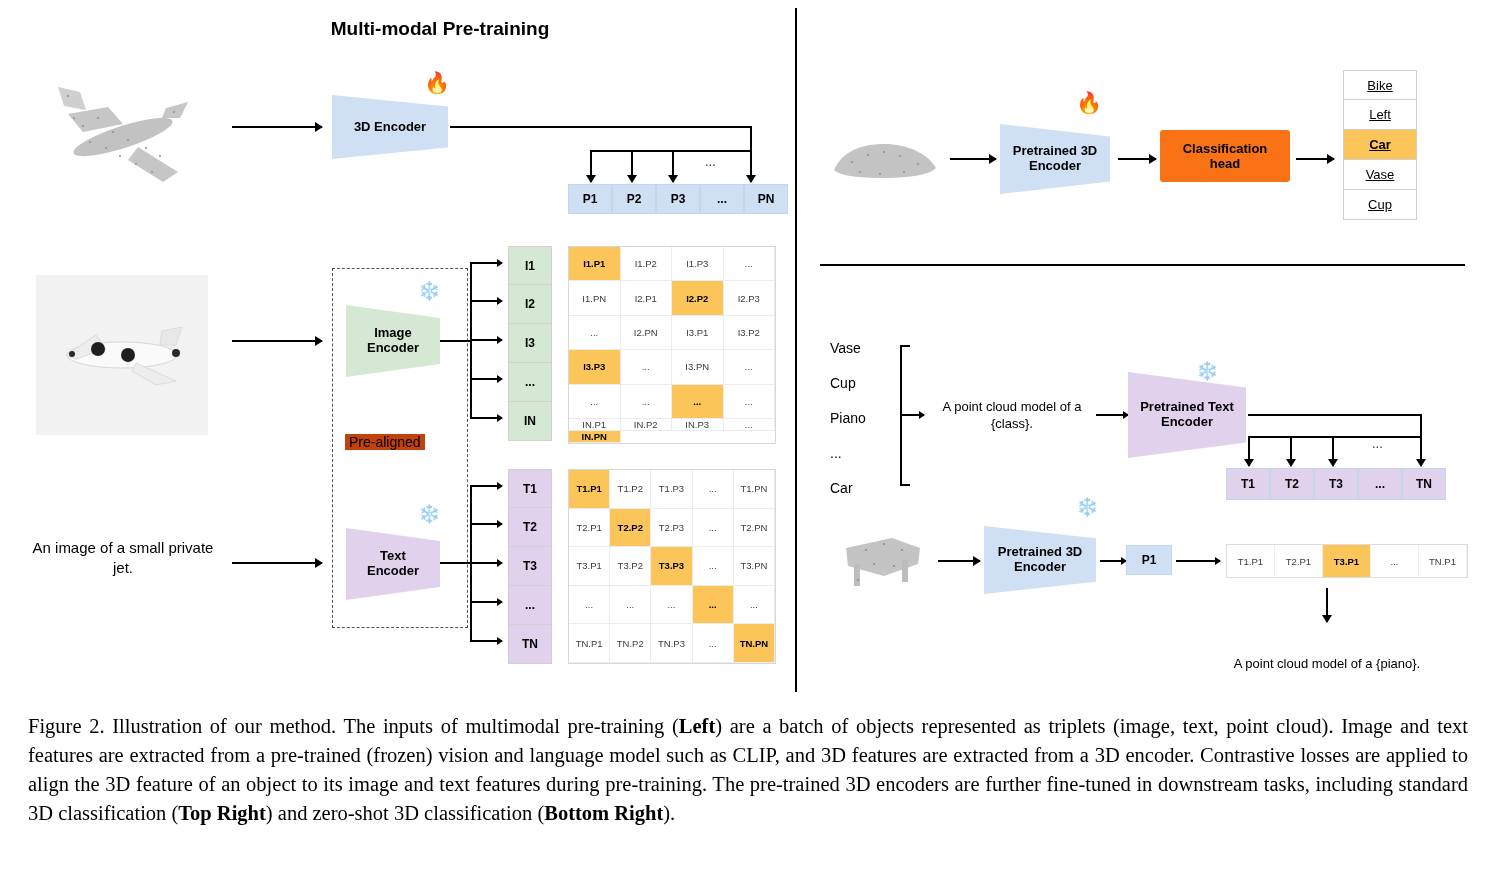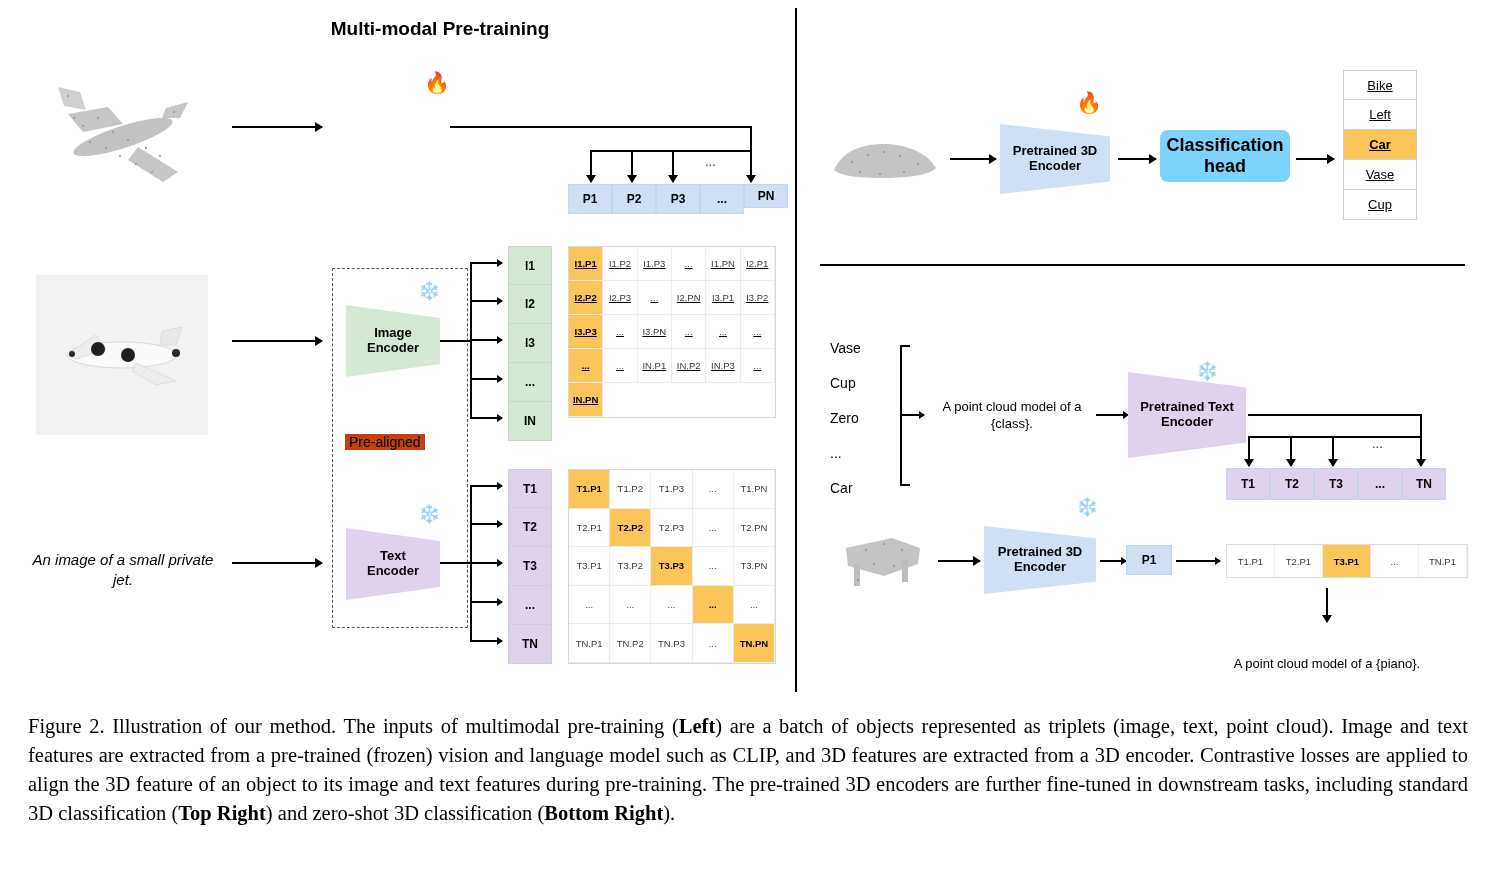--- a/index.html
+++ b/index.html
@@ -168,27 +168,27 @@
     justify-content: center;
     font-size: 13px;
     background: #fff;
   }
   .cls-list .item.sel {
     background: #fbc55a;
     font-weight: bold;
   }
   .grayhead {
     position: absolute;
-    background: #7dd3fc;
-    border-radius: 8px;
-    display: flex;
-    align-items: center;
-    justify-content: center;
-    font-weight: bold;
-    font-size: 18px;
+    background: #f97316;
+    border-radius: 3px;
+    display: flex;
+    align-items: center;
+    justify-content: center;
+    font-weight: bold;
+    font-size: 13px;
     text-align: center;
   }
   .prompt-box {
     position: absolute;
     font-size: 13px;
     text-align: center;
     line-height: 1.3;
   }
   .zs-words { position: absolute; font-size: 14px; }
   .zs-words div { height: 35px; display: flex; align-items: center; }
@@ -282,36 +282,39 @@
         <circle cx="146" cy="60" r="1"></circle>
           <circle cx="40" cy="44" r="1"></circle>
       </g>
     </svg>
   </div>
 
   <div class="arrow" style="left:232px; top:126px; width:90px;"></div>
 
   <div class="emoji" style="left:424px; top:72px;">🔥</div>
 
+  <div class="trapz" style="left:332px; top:95px; width:116px; height:64px; --c:#cfe0f5;">
+    <span>3D Encoder</span>
+  </div>
 
   <div class="line-h" style="left:450px; top:126px; width:300px;"></div>
   <div class="line-v" style="left:750px; top:126px; height:24px;"></div>
   <div class="line-h" style="left:590px; top:150px; width:161px;"></div>
   <div class="arrow-v" style="left:590px; top:150px; height:32px;"></div>
   <div class="arrow-v" style="left:631px; top:150px; height:32px;"></div>
   <div class="arrow-v" style="left:672px; top:150px; height:32px;"></div>
   <div class="arrow-v" style="left:750px; top:150px; height:32px;"></div>
   <div class="dots" style="left:705px; top:154px;">...</div>
 
   <div class="pt-row" style="left:568px; top:184px;">
     <div class="tag pnt" style="height:30px;">P1</div>
     <div class="tag pnt" style="height:30px;">P2</div>
     <div class="tag pnt" style="height:30px;">P3</div>
     <div class="tag pnt" style="height:30px;">...</div>
-    <div class="tag pnt" style="height:24px;">PN</div>
+    <div class="tag pnt" style="height:30px;">PN</div>
   </div>
 
   <div class="img-thumb" style="left:36px; top:275px; width:172px; height:160px;">
     <svg width="172" height="160" viewBox="0 0 172 160">
       <rect width="172" height="160" fill="#f2f2f2"></rect>
       <ellipse cx="86" cy="80" rx="55" ry="13" fill="#fafafa" stroke="#d8d8d8"></ellipse>
       <polygon points="30,80 60,60 70,74 40,84" fill="#ededed" stroke="#dcdcdc"></polygon>
       <polygon points="100,88 140,106 120,110 96,96" fill="#ededed" stroke="#dcdcdc"></polygon>
       <polygon points="126,56 146,52 140,70 124,70" fill="#e8e8e8" stroke="#dcdcdc"></polygon>
       <circle cx="62" cy="74" r="7" fill="#1f1f1f"></circle>
@@ -322,21 +325,21 @@
   </div>
 
   <div class="arrow" style="left:232px; top:340px; width:90px;"></div>
 
   <div class="emoji" style="left:418px; top:282px; font-size:18px;">❄️</div>
 
   <div class="trapz" style="left:346px; top:305px; width:94px; height:72px; --c:#d4e8d4;">
     <span>Image<br>Encoder</span>
   </div>
 
-  <div class="txt-input" style="left:30px; top:550px; width:186px;font-style:italic;">An image of a small private jet.</div>
+  <div class="txt-input" style="left:30px; top:538px; width:186px;">An image of a small private jet.</div>
 
   <div class="arrow" style="left:232px; top:562px; width:90px;"></div>
 
   <div class="emoji" style="left:418px; top:505px; font-size:18px;">❄️</div>
 
   <div class="trapz" style="left:346px; top:528px; width:94px; height:72px; --c:#e0d2ec;">
     <span>Text<br>Encoder</span>
   </div>
 
   <div class="dashed-box" style="left:332px; top:268px; width:136px; height:360px;"></div>
@@ -351,21 +354,21 @@
   <div class="arrow small" style="left:470px; top:417px; width:32px;"></div>
 
   <div class="tagcol" style="left:508px; top:246px;">
     <div class="tag img" style="height:39px;">I1</div>
     <div class="tag img" style="height:39px; border-top:none;">I2</div>
     <div class="tag img" style="height:39px; border-top:none;">I3</div>
     <div class="tag img" style="height:39px; border-top:none;">...</div>
     <div class="tag img" style="height:39px; border-top:none;">IN</div>
   </div>
 
-  <div class="matrix" id="image-matrix" style="left:568px; top:246px; width:208px; height:172px; grid-template-columns:repeat(6,1fr); grid-template-rows:repeat(5,1fr);text-decoration:underline;">
+  <div class="matrix" id="image-matrix" style="left:568px; top:246px; width:208px; height:198px; grid-template-columns:repeat(4,1fr); grid-template-rows:repeat(5,1fr);">
       <div class="cell hl">I1.P1</div>
       <div class="cell">I1.P2</div>
       <div class="cell">I1.P3</div>
       <div class="cell">...</div>
       <div class="cell">I1.PN</div>
       <div class="cell">I2.P1</div>
       <div class="cell hl">I2.P2</div>
       <div class="cell">I2.P3</div>
       <div class="cell">...</div>
       <div class="cell">I2.PN</div>
@@ -466,21 +469,21 @@
     <div class="item">Bike</div>
     <div class="item" style="border-top:none;">Left</div>
     <div class="item sel" style="border-top:none;">Car</div>
     <div class="item" style="border-top:none;">Vase</div>
     <div class="item" style="border-top:none;">Cup</div>
   </div>
 
   <div class="zs-words" style="left:830px; top:330px; width:62px; text-align:right;">
     <div>Vase</div>
     <div>Cup</div>
-    <div>Zero</div>
+    <div>Piano</div>
     <div>...</div>
     <div>Car</div>
   </div>
 
   <div class="line-v" style="left:900px; top:345px; height:140px;"></div>
   <div class="line-h" style="left:900px; top:345px; width:10px;"></div>
   <div class="line-h" style="left:900px; top:484px; width:10px;"></div>
   <div class="arrow small" style="left:900px; top:414px; width:24px;"></div>
 
   <div class="prompt-box" style="left:924px; top:399px; width:176px;">A point cloud model of a {class}.</div>

